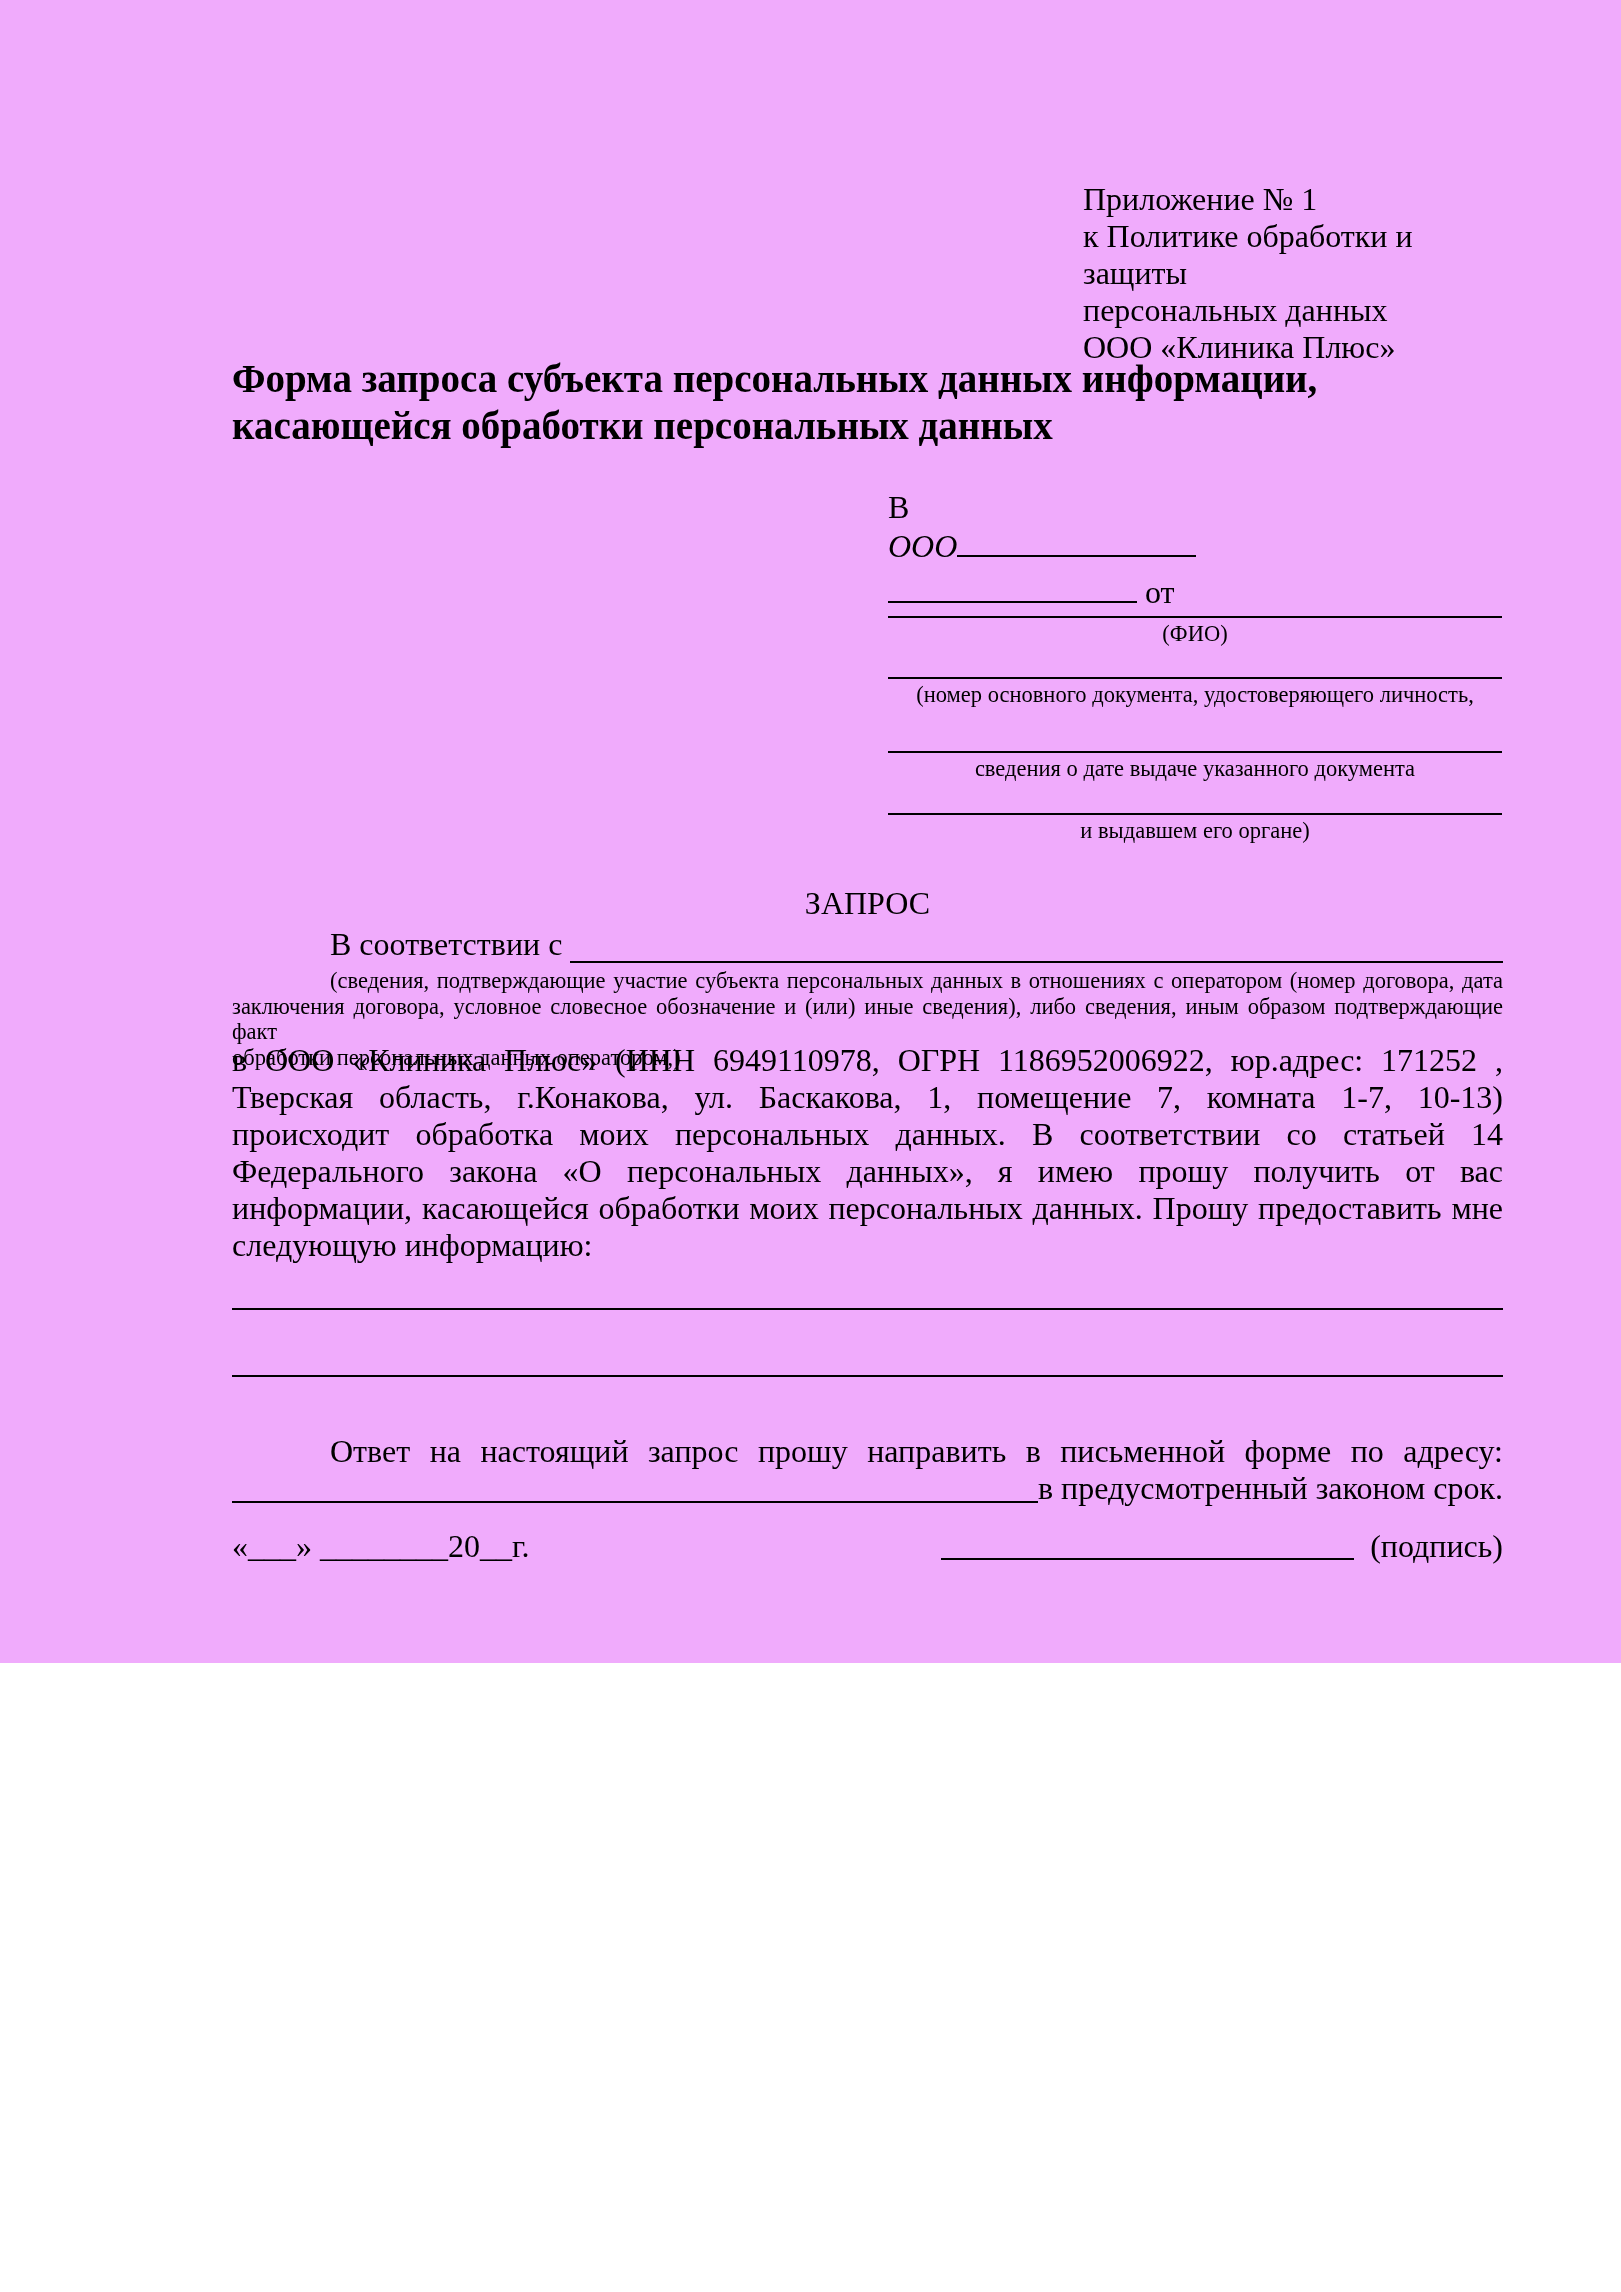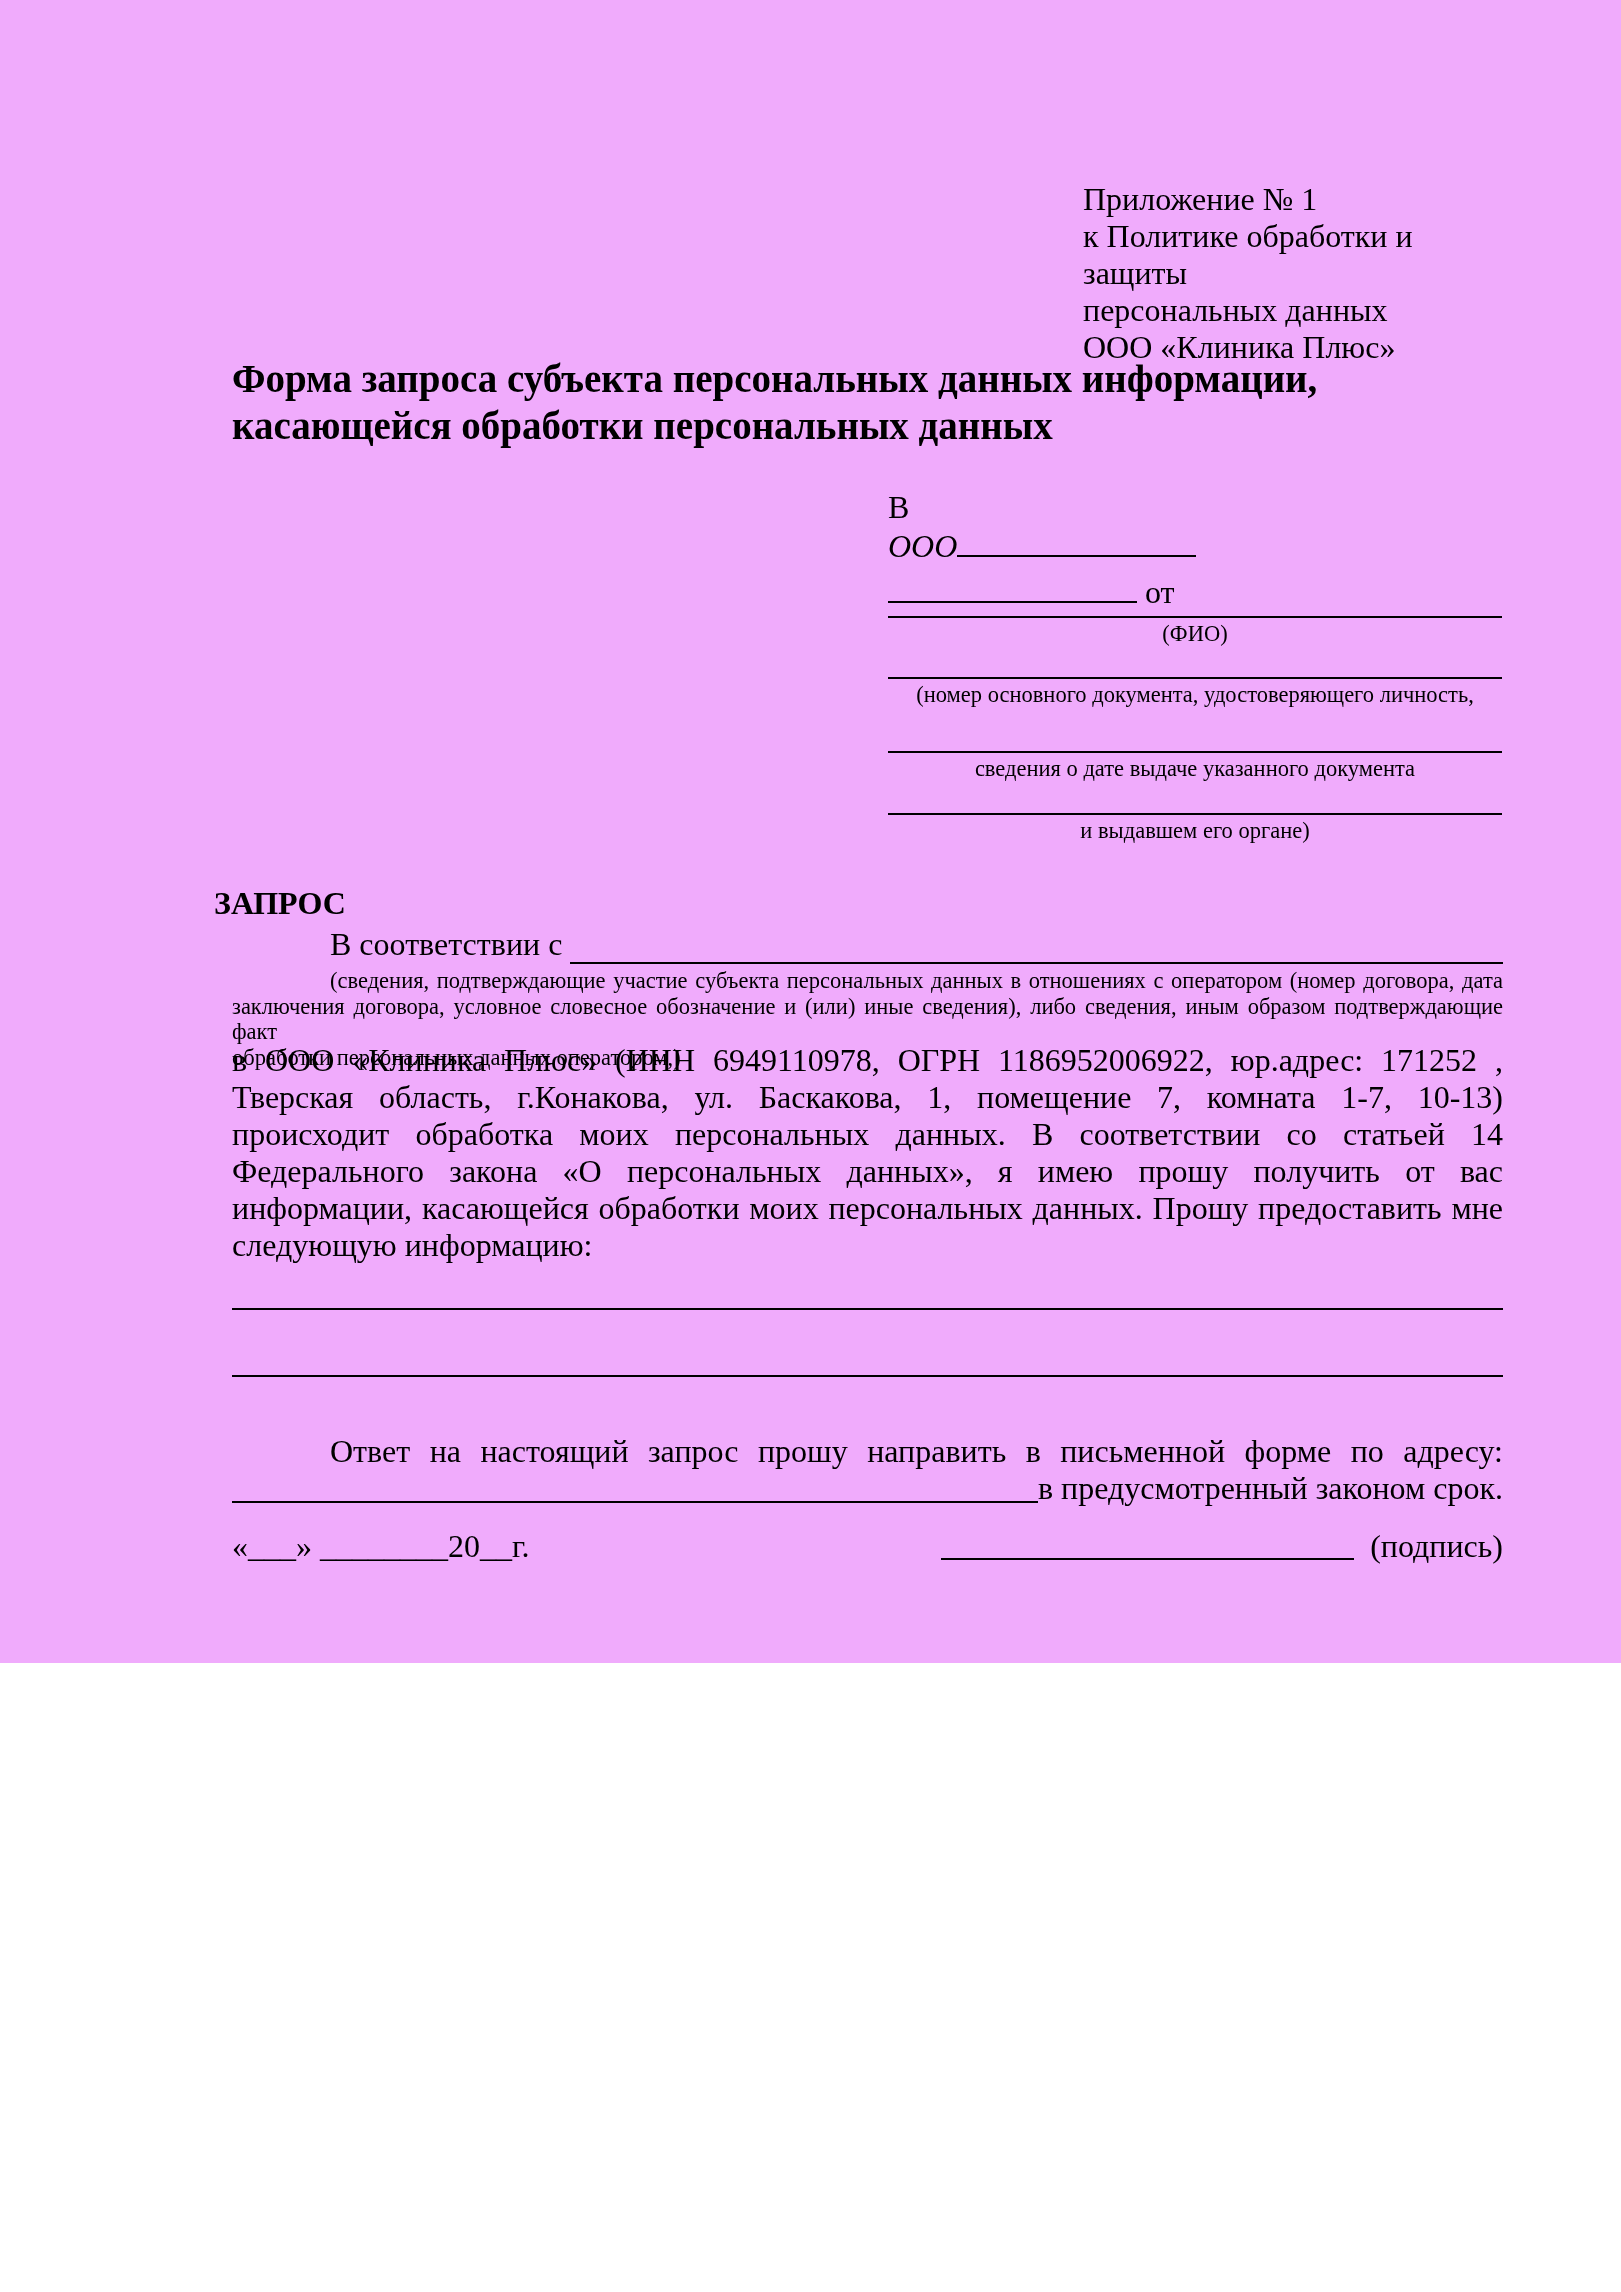--- a/index.html
+++ b/index.html
@@ -65,33 +65,32 @@
   }
   .ul {
     display: inline-block;
     height: 0.95em;
     border-bottom: 2.9px solid #000;
     vertical-align: baseline;
   }
 
   
   .zapros-heading {
-    left: 214px;
+    left: 232px;
     top: 885px;
     width: 1271px;
-    text-align: left;
-    line-height: 37px;
-    font-weight: bold;
+    text-align: center;
+    line-height: 37px;
   }
   .sootv {
     left: 232px;
     top: 925px;
     width: 1271px;
     display: flex;
-    align-items: flex-end;
+    align-items: center;
     line-height: 39px;
   }
   .sootv .indent { width: 98px; flex: 0 0 98px; }
   .sootv .prefix { white-space: nowrap; padding-right: 7.8px; }
   .sootv .filler { flex: 1 1 auto; height: 35px; border-bottom: 2.9px solid #000; }
 
   .fine-print {
     left: 232px;
     top: 968px;
     width: 1271px;

